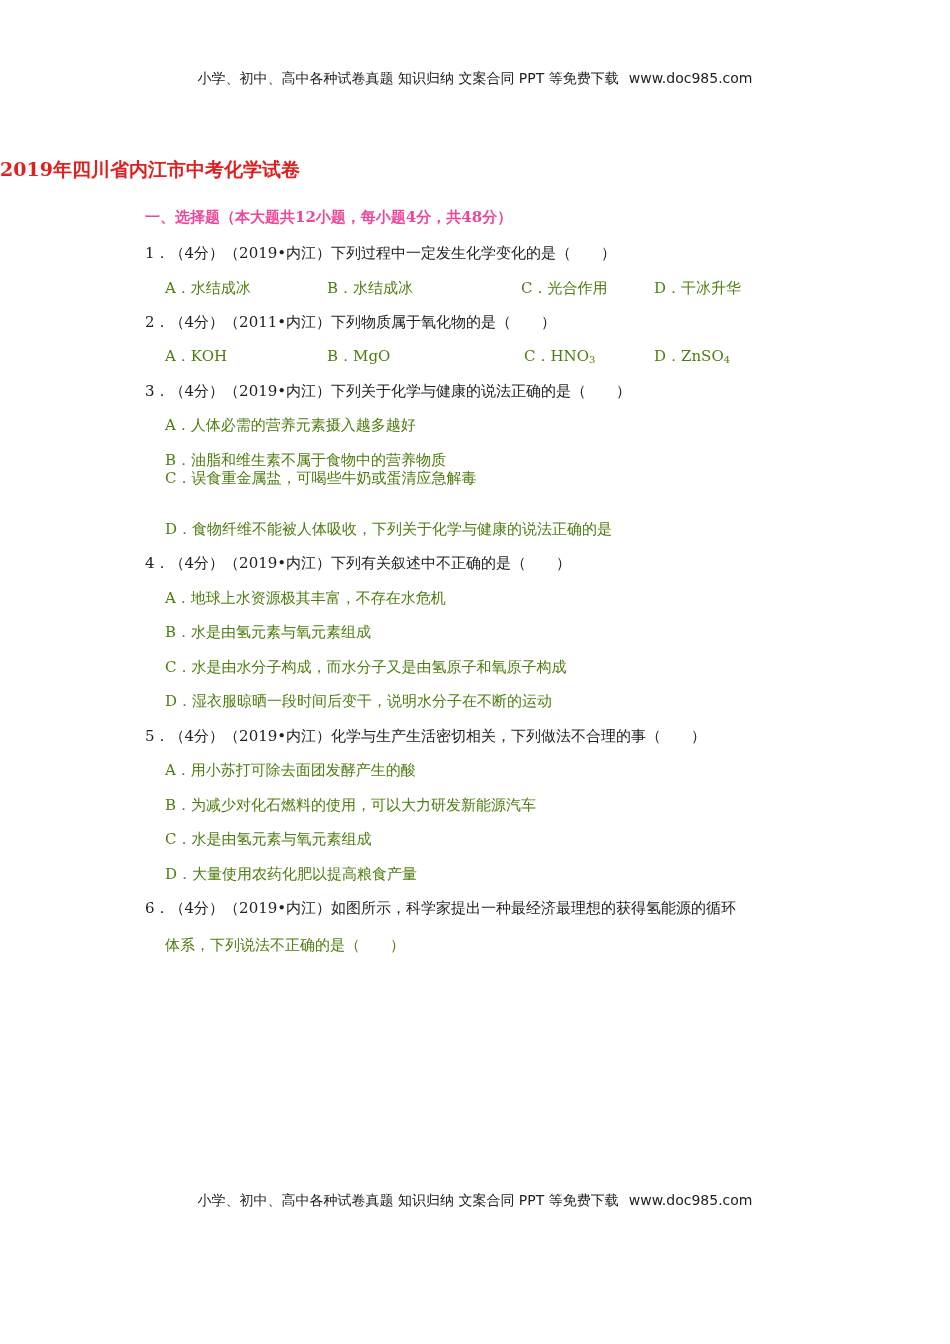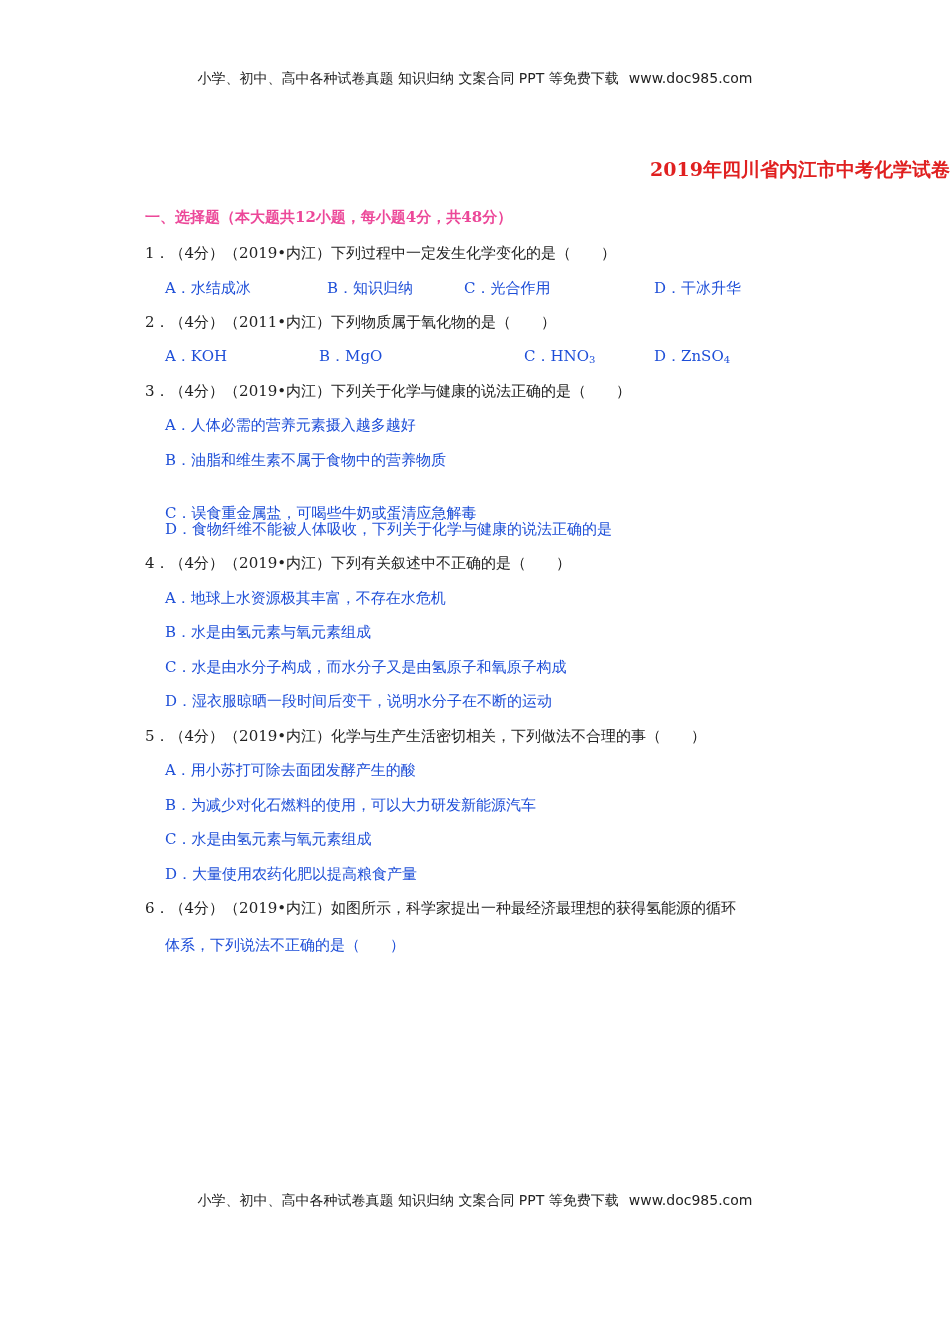--- a/index.html
+++ b/index.html
@@ -3,53 +3,53 @@
 <meta charset="utf-8">
 <style>
   html, body { margin: 0; padding: 0; background: #ffffff; }
   body { width: 950px; height: 1344px; position: relative; overflow: hidden;
          font-family: "DejaVu Serif", "Liberation Serif", serif; color: #222; }
   .banner { position: absolute; left: 0; width: 950px; text-align: center;
             font-family: "DejaVu Sans", "Liberation Sans", sans-serif; font-size: 14px; color: #222; }
   .banner.top { top: 70px; }
   .banner.bottom { top: 1192px; }
   .banner .site { margin-left: 10px; }
-  .title { position: absolute; top: 157px; left: 0; width: 950px; text-align: right;
+  .title { position: absolute; top: 157px; left: 0; width: 950px; text-align: left;
            font-size: 19px; font-weight: bold; color: #e02020; }
   .section { position: absolute; top: 208px; left: 145px; font-size: 15px; font-weight: bold; color: #ec4899; }
   .line { position: absolute; left: 145px; font-size: 15px; white-space: nowrap; color: #222; }
-  .opt { position: absolute; font-size: 15px; white-space: nowrap; color: #1d4ed8; }
+  .opt { position: absolute; font-size: 15px; white-space: nowrap; color: #4d7c0f; }
   sub { font-size: 10px; vertical-align: -2px; }
 </style>
 </head>
 <body>
 
 <div class="banner top">
   <span>小学、初中、高中各种试卷真题 知识归纳 文案合同 PPT 等免费下载</span><span class="site">www.doc985.com</span>
 </div>
 
 <div class="title">2019年四川省内江市中考化学试卷</div>
 <div class="section">一、选择题（本大题共12小题，每小题4分，共48分）</div>
 
 <div class="line" style="top:244px">1．（4分）（2019•内江）下列过程中一定发生化学变化的是（　　）</div>
 <div class="opt" style="top:279px;left:165px">A．水结成冰</div>
-<div class="opt" style="top:279px;left:327px">B．知识归纳</div>
-<div class="opt" style="top:279px;left:464px">C．光合作用</div>
+<div class="opt" style="top:279px;left:327px">B．水结成冰</div>
+<div class="opt" style="top:279px;left:521px">C．光合作用</div>
 <div class="opt" style="top:279px;left:654px">D．干冰升华</div>
 
 <div class="line" style="top:313px">2．（4分）（2011•内江）下列物质属于氧化物的是（　　）</div>
 <div class="opt" style="top:347px;left:165px"><span>A．KOH</span></div>
-<div class="opt" style="top:347px;left:319px"><span>B．MgO</span></div>
+<div class="opt" style="top:347px;left:327px"><span>B．MgO</span></div>
 <div class="opt" style="top:347px;left:524px"><span>C．HNO</span><sub>3</sub></div>
 <div class="opt" style="top:347px;left:654px"><span>D．ZnSO</span><sub>4</sub></div>
 
 <div class="line" style="top:382px">3．（4分）（2019•内江）下列关于化学与健康的说法正确的是（　　）</div>
 <div class="opt" style="top:416px;left:165px">A．人体必需的营养元素摄入越多越好</div>
 <div class="opt" style="top:451px;left:165px">B．油脂和维生素不属于食物中的营养物质</div>
-<div class="opt" style="top:504px;left:165px">C．误食重金属盐，可喝些牛奶或蛋清应急解毒</div>
+<div class="opt" style="top:469px;left:165px">C．误食重金属盐，可喝些牛奶或蛋清应急解毒</div>
 <div class="opt" style="top:520px;left:165px">D．食物纤维不能被人体吸收，下列关于化学与健康的说法正确的是</div>
 
 <div class="line" style="top:554px">4．（4分）（2019•内江）下列有关叙述中不正确的是（　　）</div>
 <div class="opt" style="top:589px;left:165px">A．地球上水资源极其丰富，不存在水危机</div>
 <div class="opt" style="top:623px;left:165px">B．水是由氢元素与氧元素组成</div>
 <div class="opt" style="top:658px;left:165px">C．水是由水分子构成，而水分子又是由氢原子和氧原子构成</div>
 <div class="opt" style="top:692px;left:165px">D．湿衣服晾晒一段时间后变干，说明水分子在不断的运动</div>
 
 <div class="line" style="top:727px">5．（4分）（2019•内江）化学与生产生活密切相关，下列做法不合理的事（　　）</div>
 <div class="opt" style="top:761px;left:165px">A．用小苏打可除去面团发酵产生的酸</div>

